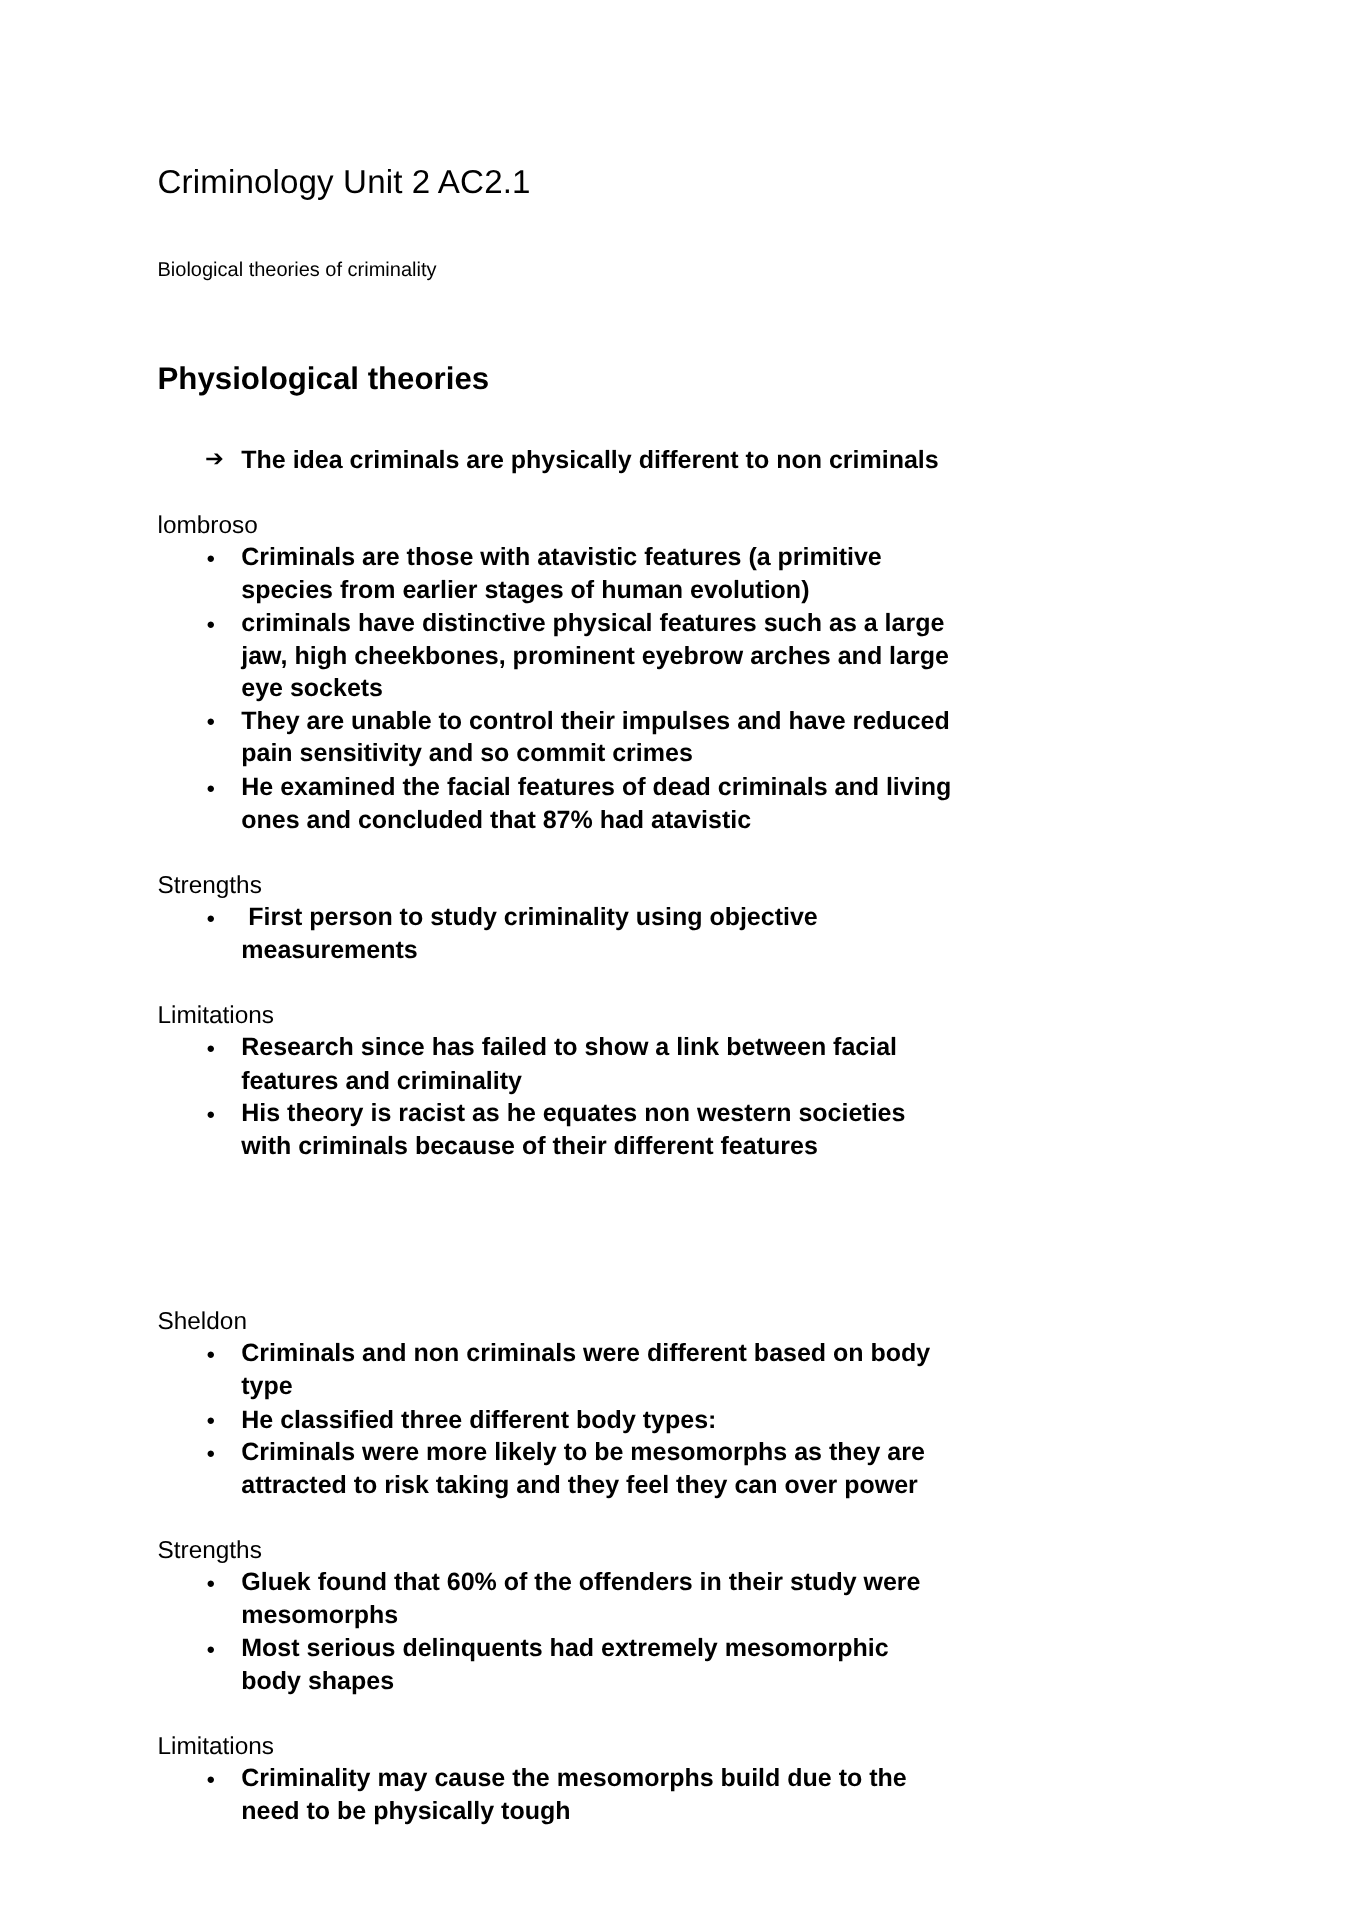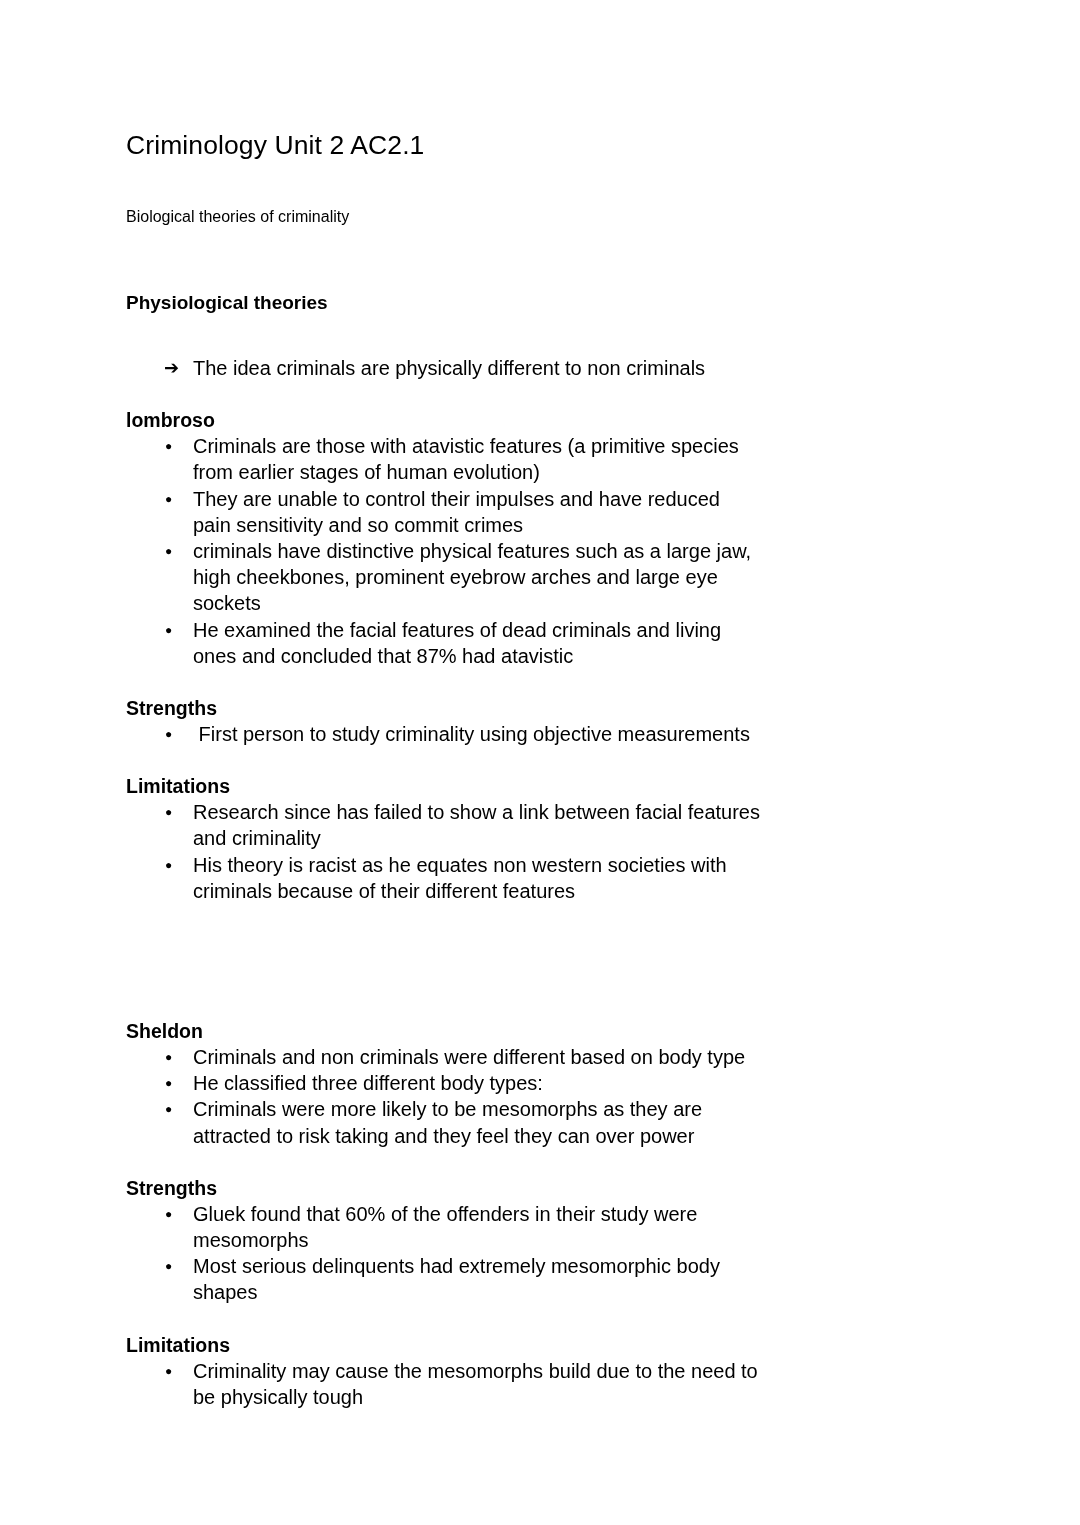--- a/index.html
+++ b/index.html
@@ -30,49 +30,49 @@
     margin: 0 0 0 0;
     letter-spacing: 0.1px;
   }
   .doc-subtitle {
     font-size: 16px;
     font-weight: 400;
     line-height: 32px;
     margin: 39px 0 0 0;
   }
   .section-heading {
-    font-size: 19px;
+    font-size: 25px;
     font-weight: 700;
     line-height: 32px;
     margin: 54px 0 0 0;
   }
   .lead-list {
     list-style: none;
     margin: 36px 0 0 0;
     padding: 0;
   }
   .sub-heading {
     font-size: 19.5px;
-    font-weight: 700;
+    font-weight: 400;
     line-height: 26px;
     margin: 26px 0 0 0;
   }
   .bullet-list {
     list-style: none;
     margin: 0;
     padding: 0;
   }
   .bullet-list li,
   .lead-list li {
     position: relative;
     font-size: 20px;
     line-height: 26.2px;
     padding-left: 67px;
     margin: 0;
-    font-weight: 400;
+    font-weight: 700;
   }
   .bullet-list > li::before {
     content: "\25CF";
     position: absolute;
     left: 39px;
     top: 0;
     font-size: 12px;
     line-height: 27px;
   }
   .lead-list > li::before,
@@ -121,22 +121,22 @@
 
   <h3 class="section-heading">Physiological theories</h3>
 
   <ul class="lead-list">
     <li>The idea criminals are physically different to non criminals</li>
   </ul>
 
   <h4 class="sub-heading">lombroso</h4>
   <ul class="bullet-list">
     <li>Criminals are those with atavistic features (a primitive species from earlier stages of human evolution)</li>
+    <li>criminals have distinctive physical features such as a large jaw, high cheekbones, prominent eyebrow arches and large eye sockets</li>
     <li>They are unable to control their impulses and have reduced pain sensitivity and so commit crimes</li>
-    <li>criminals have distinctive physical features such as a large jaw, high cheekbones, prominent eyebrow arches and large eye sockets</li>
     <li>He examined the facial features of dead criminals and living ones and concluded that 87% had atavistic</li>
   </ul>
 
   <h4 class="sub-heading">Strengths</h4>
   <ul class="bullet-list">
     <li class="nbsp-lead"> First person to study criminality using objective measurements</li>
   </ul>
 
   <h4 class="sub-heading">Limitations</h4>
   <ul class="bullet-list">

